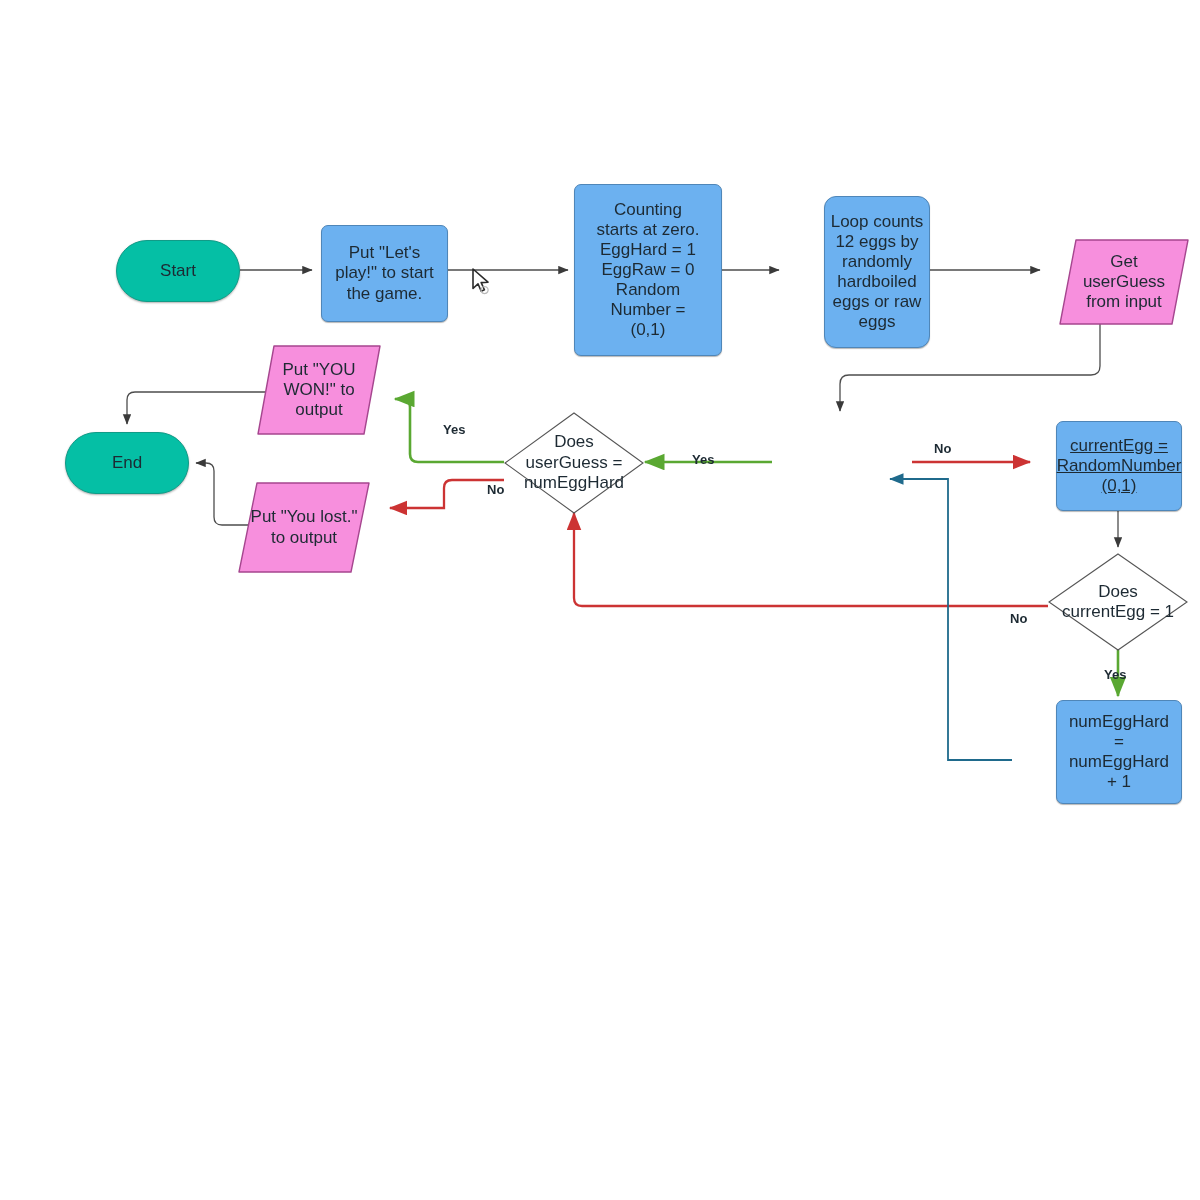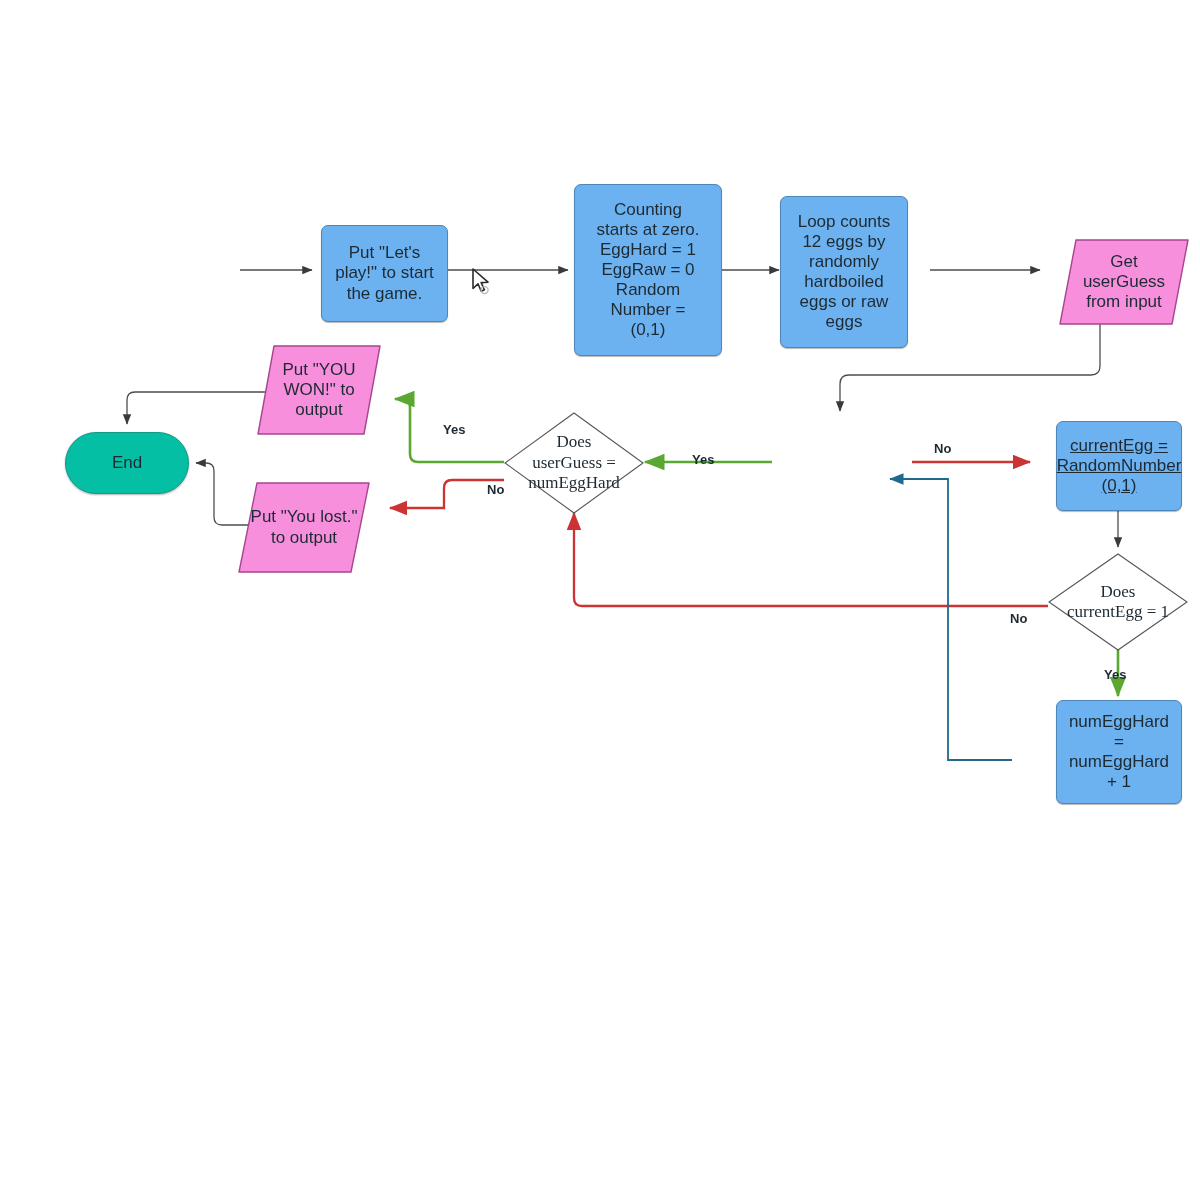--- a/index.html
+++ b/index.html
@@ -71,21 +71,20 @@
     align-items: center;
     justify-content: center;
     text-align: center;
     font-size: 17px;
     color: #1d2a33;
     line-height: 1.18;
     white-space: pre-line;
   }
   .dia-wrap {
     position: absolute;
-    font-family: Liberation Serif, serif;
   }
   .dia-wrap svg {
     position: absolute;
     left: 0;
     top: 0;
     overflow: visible;
   }
   .dia-label {
     position: absolute;
     left: -26px;
@@ -159,38 +158,41 @@
     <path d="M504,462 L418,462 Q410,462 410,454 L410,407 Q410,399 402,399 L410,399 L402,399" fill="none" stroke="#5aa832" stroke-width="2.6"></path>
     <path d="M410,399 L395,399" fill="none" stroke="#5aa832" stroke-width="2.6" marker-end="url(#ar-green)"></path>
 
     <path d="M504,480 L452,480 Q444,480 444,488 L444,508 L390,508" fill="none" stroke="#cc3333" stroke-width="2.3" marker-end="url(#ar-red)"></path>
 
     <path d="M268,392 L135,392 Q127,392 127,400 L127,424" fill="none" stroke="#4d4d4d" stroke-width="1.3" marker-end="url(#ar-grey)"></path>
 
     <path d="M258,525 L222,525 Q214,525 214,517 L214,471 Q214,463 206,463 L196,463" fill="none" stroke="#4d4d4d" stroke-width="1.3" marker-end="url(#ar-grey)"></path>
   </svg>
 
+  <div class="node term" style="left:116px; top:240px; width:124px; height:62px;">
+    <span>Start</span>
+  </div>
 
   <div class="node proc" style="left:321px; top:225px; width:127px; height:97px;">
     <span>Put  "Let's
 play!" to start
 the game.</span>
   </div>
 
   <div class="node proc" style="left:574px; top:184px; width:148px; height:172px;">
     <span>Counting
 starts at zero.
 EggHard = 1
 EggRaw = 0
 Random
 Number =
 (0,1)</span>
   </div>
 
-  <div class="node proc" style="left:780px; top:196px; width:128px; height:152px;">
+  <div class="node proc" style="left:824px; top:196px; width:106px; height:152px;border-radius:12px;">
     <span>Loop counts
 12  eggs by
 randomly
 hardboiled
 eggs or raw
 eggs</span>
   </div>
 
   <div class="io-wrap" style="left:1058px; top:238px; width:132px; height:88px;">
     <svg width="132" height="88" viewBox="0 0 132 88">

